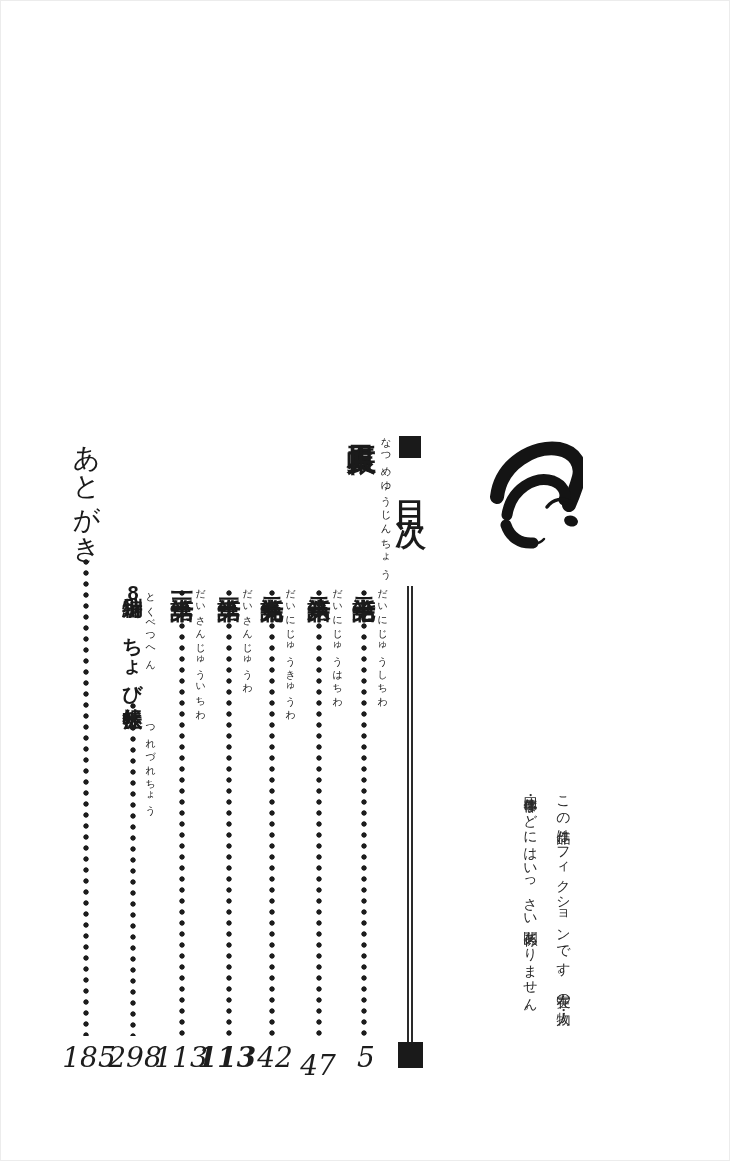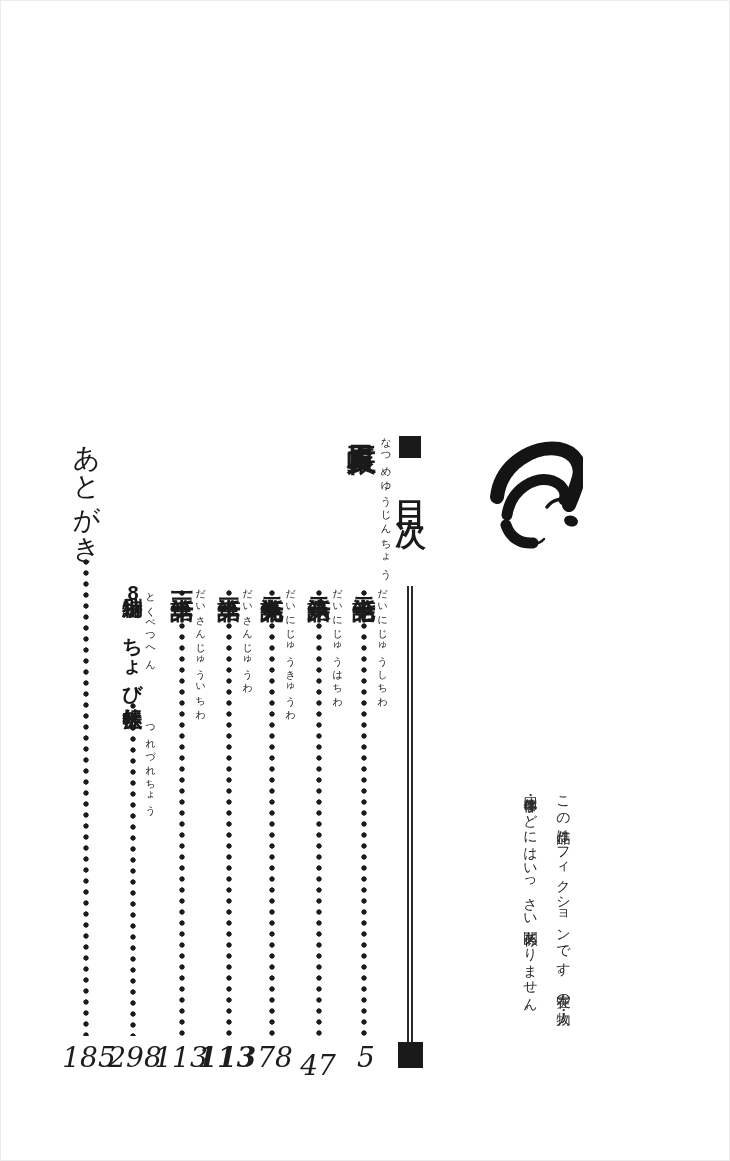--- a/index.html
+++ b/index.html
@@ -124,21 +124,21 @@
     <div class="dots"></div>
   </div>
   <span class="vtext furigana" style="left:332px;top:582px;">だいにじゅうはちわ</span>
   <span class="page-num" style="left:318px;margin-top:8px;">47</span>
 
   <div class="toc-col" style="left:255px;top:580px;height:456px;">
     <span class="entry-title" style="font-size:23px;">第二十九話</span>
     <div class="dots"></div>
   </div>
   <span class="vtext furigana" style="left:285px;top:582px;">だいにじゅうきゅうわ</span>
-  <span class="page-num" style="left:275px;">78</span>
+  <span class="page-num" style="left:275px;">42</span>
 
   <div class="toc-col" style="left:212px;top:580px;height:456px;">
     <span class="entry-title" style="font-size:23px;">第三十話</span>
     <div class="dots"></div>
   </div>
   <span class="vtext furigana" style="left:242px;top:582px;">だいさんじゅうわ</span>
   <span class="page-num" style="left:227px;font-weight:bold;">113</span>
 
   <div class="toc-col" style="left:165px;top:580px;height:456px;">
     <span class="entry-title" style="font-size:23px;">第三十一話</span>

